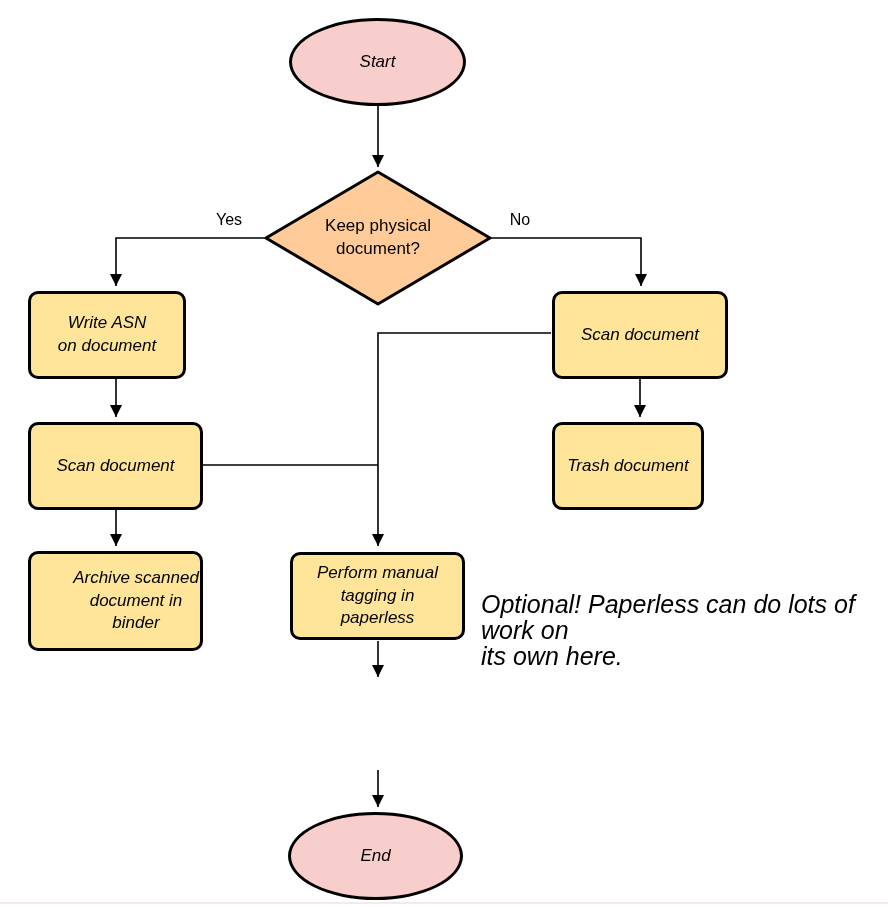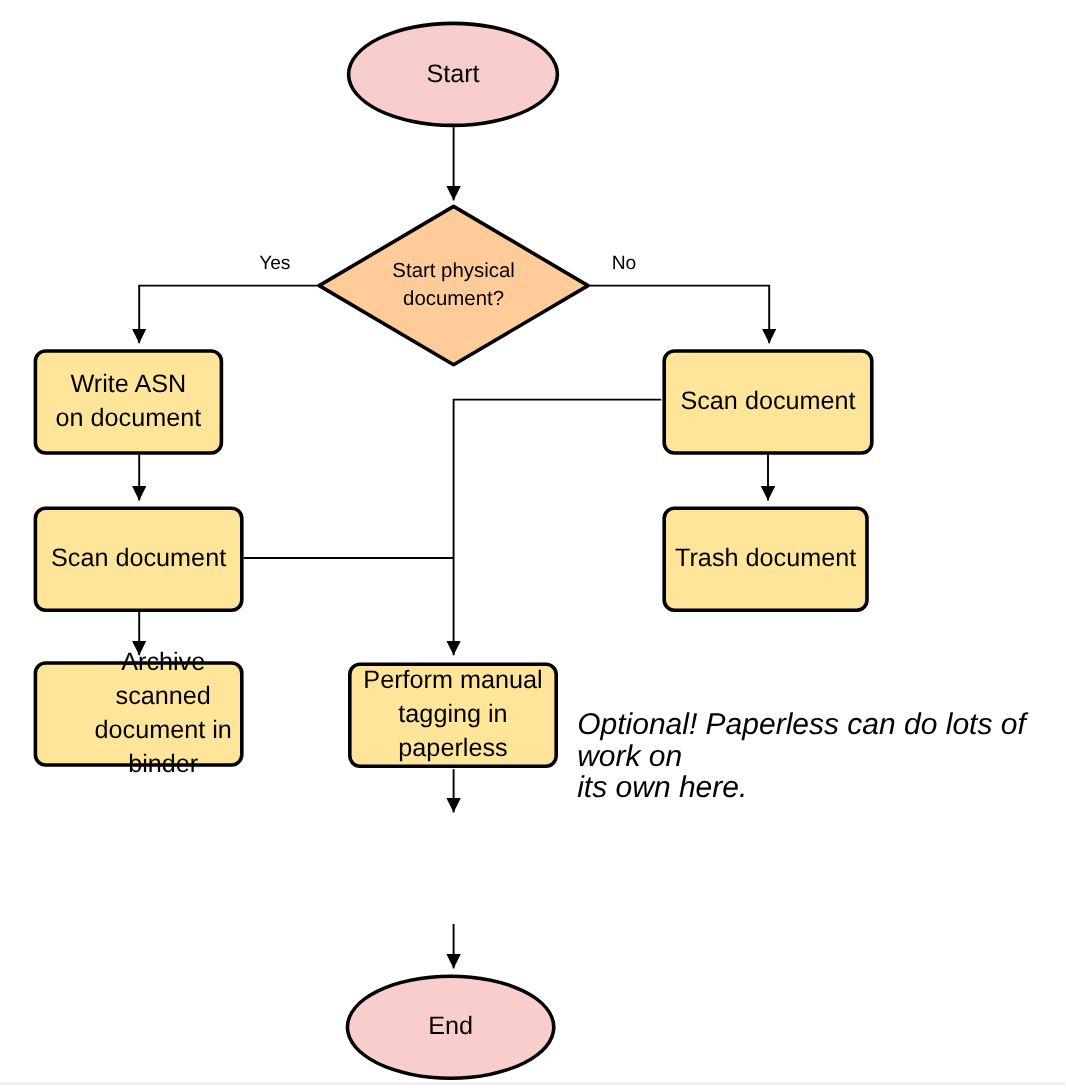--- a/index.html
+++ b/index.html
@@ -9,23 +9,24 @@
     background:#ffffff;
     font-family:"Liberation Sans", sans-serif;
     color:#000;
     overflow:hidden;
   }
   svg.edge-layer{position:absolute;left:0;top:0;}
   .node{
     position:absolute;
     display:flex;align-items:center;justify-content:center;
     text-align:center;
-    font-size:21px;line-height:1.35;
+    font-size:17px;line-height:1.35;
     white-space:pre-line;
     box-sizing:border-box;
+    font-style:italic;
   }
   .terminator{
     background:#F8CECC;
     border:3px solid #000;
     border-radius:50%;
   }
   .process{
     background:#FFE599;
     border:3px solid #000;
     border-radius:10px;
@@ -86,43 +87,43 @@
 
     <path d="M378,770 L378,807" stroke="#000" stroke-width="1.6" fill="none" marker-end="url(#arrow)"></path>
 
     <polygon points="378,172 490,238 378,304 266,238" stroke-width="3" stroke-linejoin="round" stroke="#000000" fill="#FFCC99"></polygon>
   </svg>
 
   <div class="node terminator" style="left:289px;top:18px;width:177px;height:88px;">
     <span>Start</span>
   </div>
 
-  <div class="decision-label" style="left:288px;top:208px;width:180px;height:60px;">Start physical
+  <div class="decision-label" style="left:288px;top:208px;width:180px;height:60px;">Keep physical
 document?</div>
 
   <div class="branch-label" style="left:206px;top:211px;width:46px;">Yes</div>
   <div class="branch-label" style="left:498px;top:211px;width:44px;">No</div>
 
   <div class="node process" style="left:28px;top:291px;width:158px;height:88px;">
     <span>Write ASN
 on document</span>
   </div>
   <div class="node process" style="left:28px;top:422px;width:175px;height:88px;">
     <span>Scan document</span>
   </div>
-  <div class="node process" style="left:28px;top:551px;width:175px;height:88px;padding-left:41px;">
+  <div class="node process" style="left:28px;top:551px;width:175px;height:100px;padding-left:41px;">
     <span>Archive scanned
 document in
 binder</span>
   </div>
 
   <div class="node process" style="left:552px;top:291px;width:176px;height:88px;">
     <span>Scan document</span>
   </div>
-  <div class="node process" style="left:552px;top:422px;width:172px;height:88px;">
+  <div class="node process" style="left:552px;top:422px;width:152px;height:88px;">
     <span>Trash document</span>
   </div>
 
   <div class="node process" style="left:290px;top:552px;width:175px;height:88px;">
     <span>Perform manual
 tagging in
 paperless</span>
   </div>
   <div class="node terminator" style="left:288px;top:812px;width:175px;height:88px;">
     <span>End</span>

